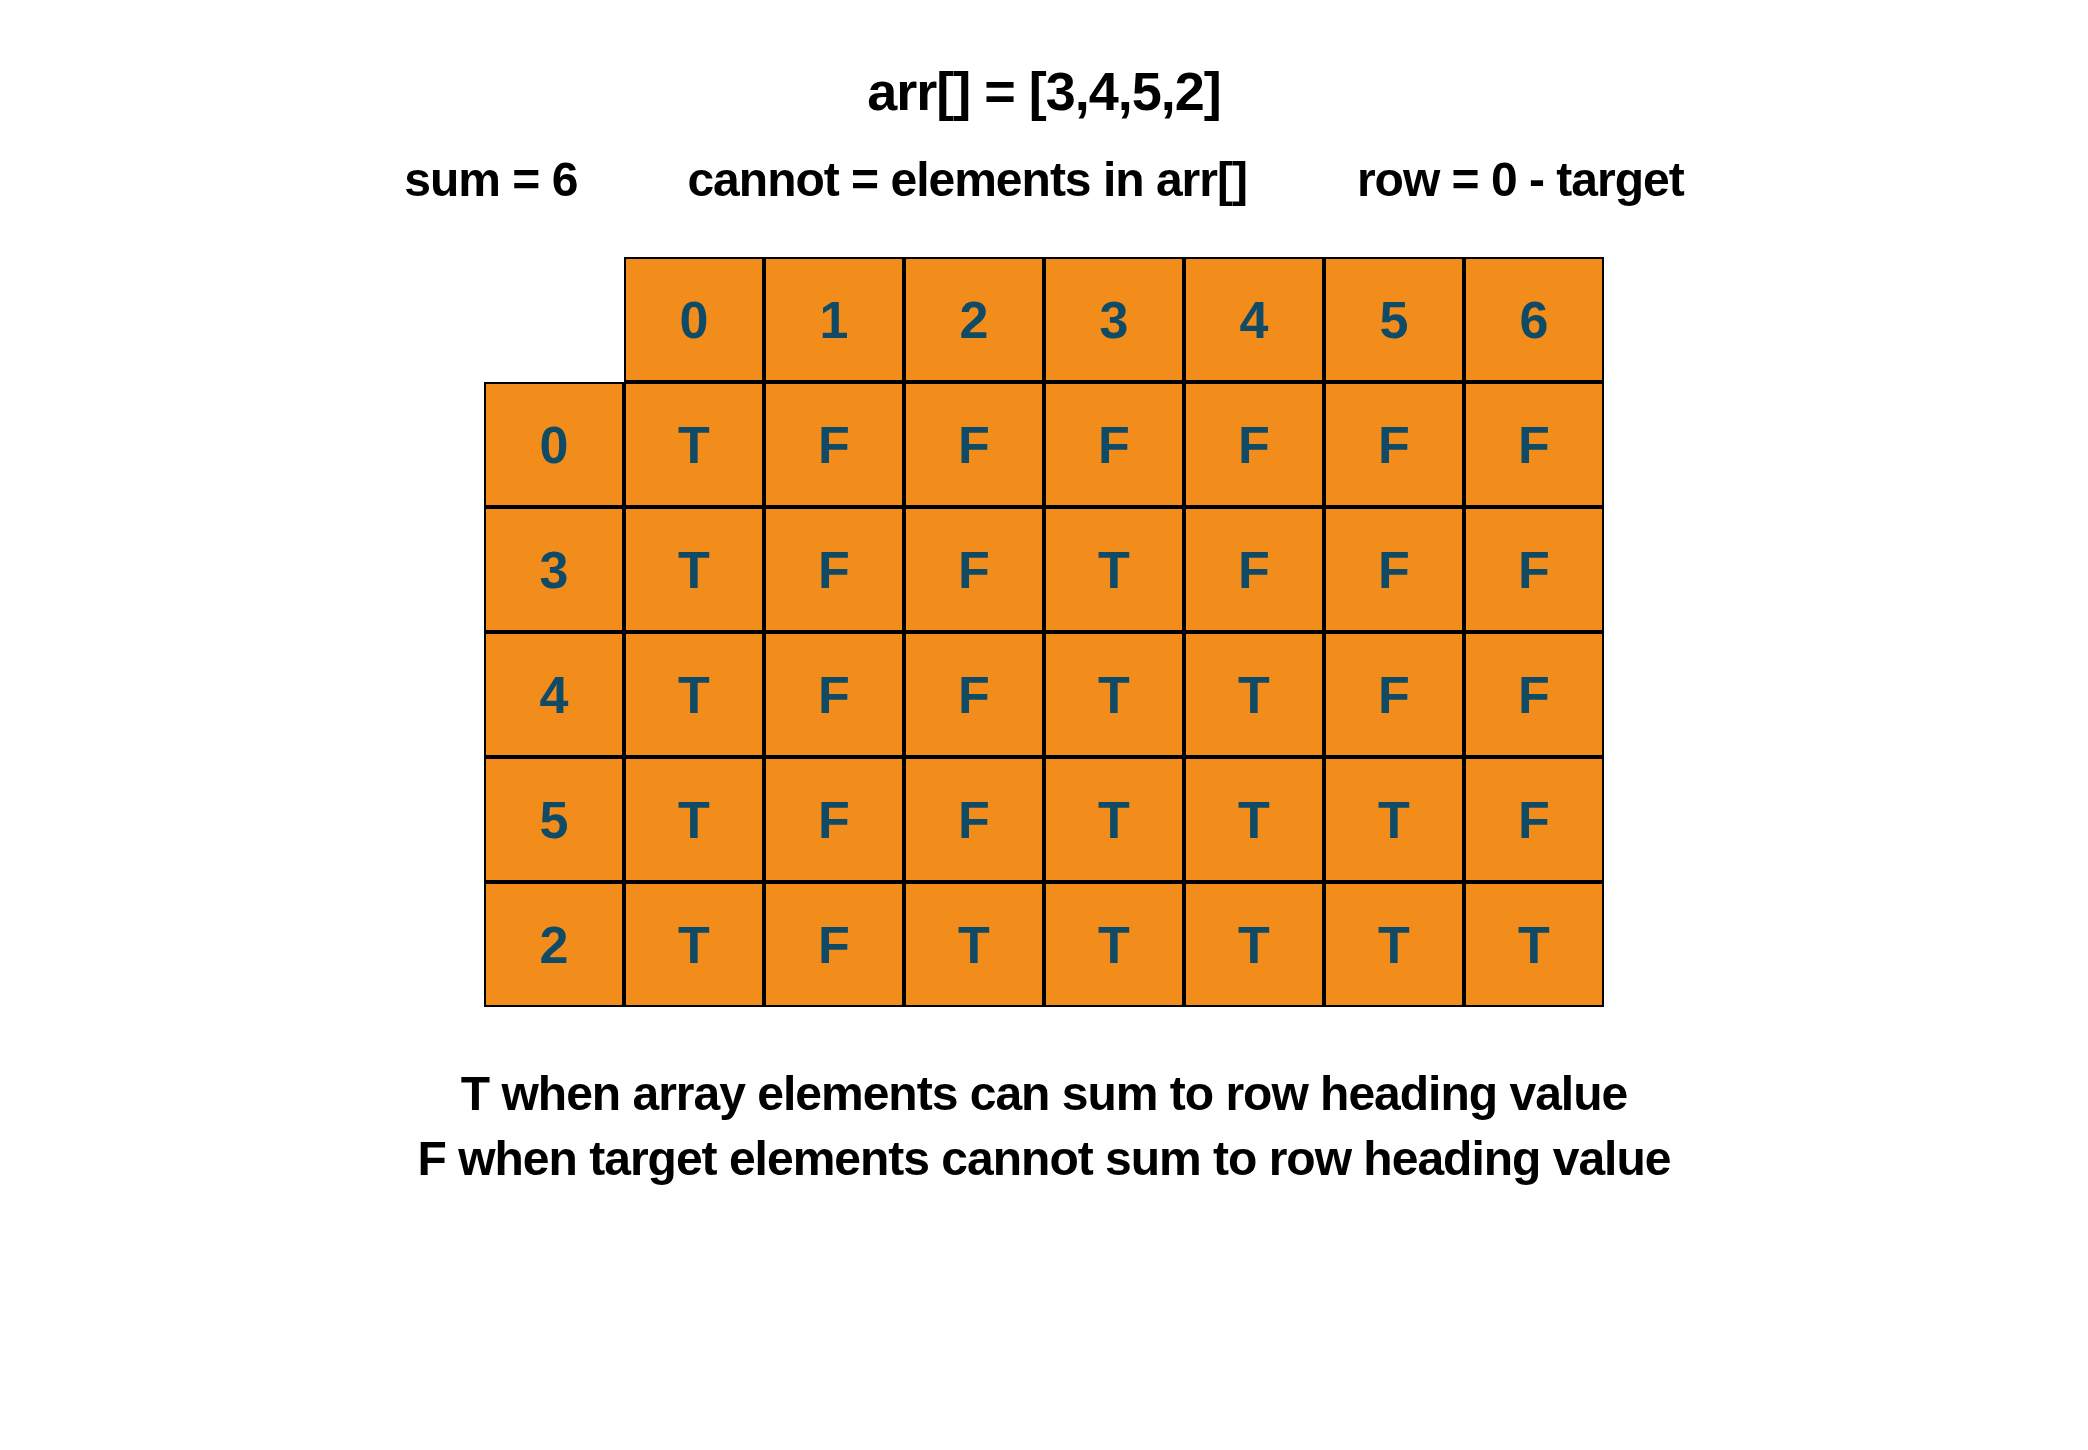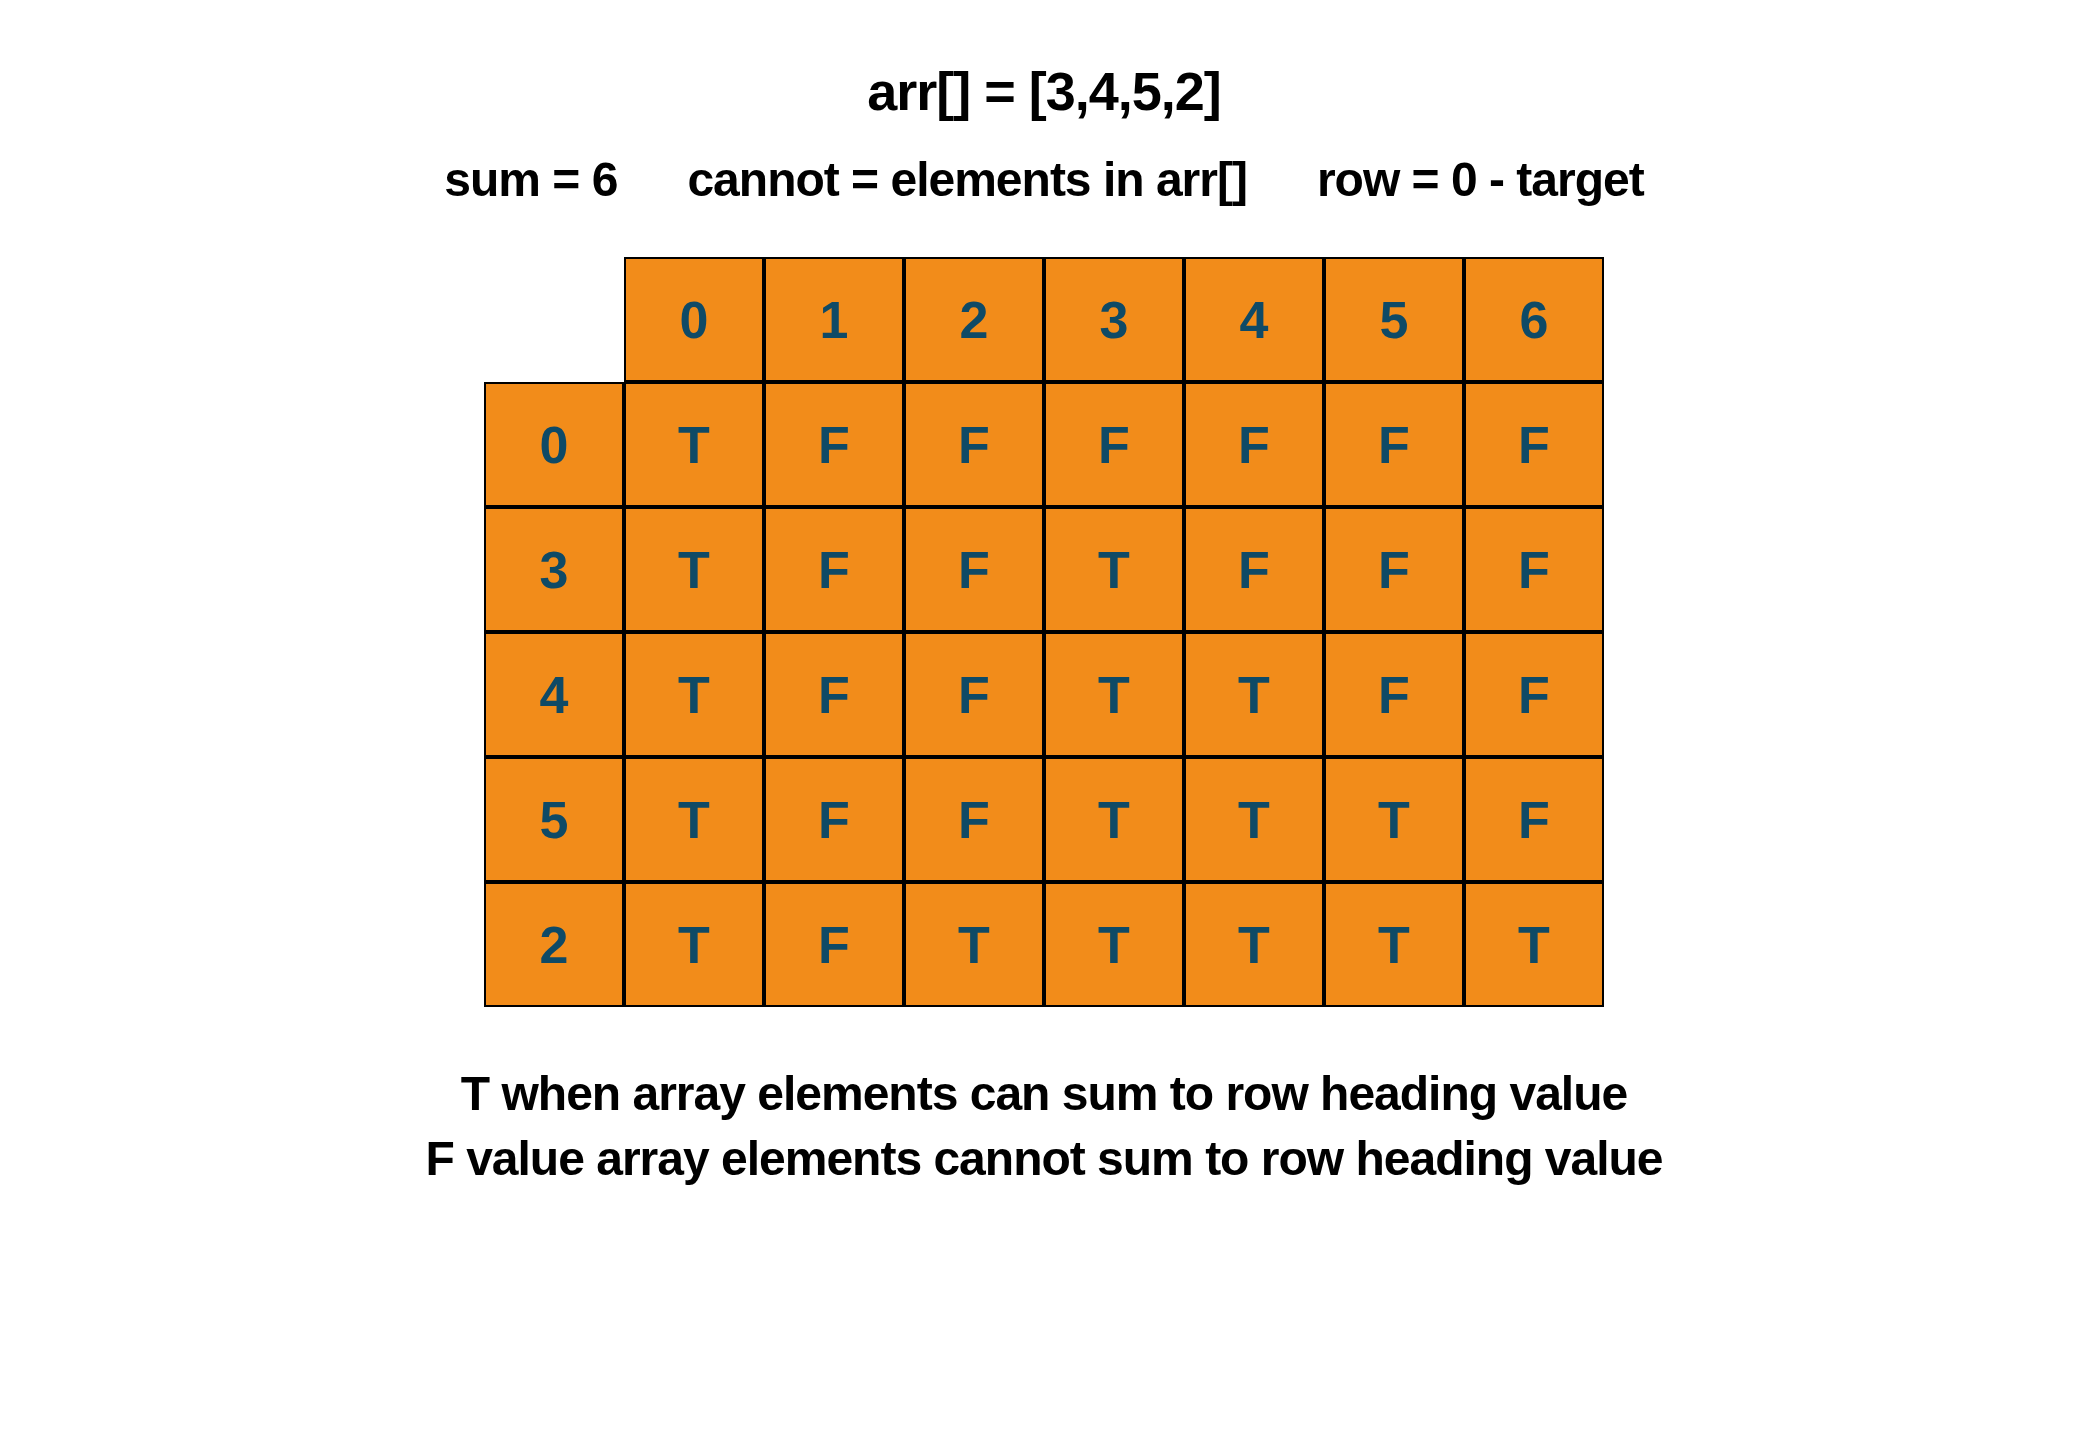--- a/index.html
+++ b/index.html
@@ -16,21 +16,21 @@
   .title {
     font-size: 54px;
     font-weight: 900;
     color: #000;
     margin-bottom: 30px;
     letter-spacing: -1px;
     text-align: right;
   }
   .subtitle-row {
     display: flex;
-    gap: 70px;
+    gap: 110px;
     font-size: 48px;
     font-weight: 900;
     color: #000;
     margin-bottom: 50px;
     letter-spacing: -1px;
   }
   .table-wrap {
     display: flex;
     flex-direction: column;
   }
@@ -140,14 +140,14 @@
     <div class="cell filled">T</div>
     <div class="cell filled">T</div>
     <div class="cell filled">T</div>
     <div class="cell filled">T</div>
     <div class="cell filled">T</div>
   </div>
 </div>
 
 <div class="footer">
   <div>T when array elements can sum to row heading value</div>
-  <div>F value array elements cannot sum to row heading value</div>
+  <div>F when target elements cannot sum to row heading value</div>
 </div>
 
 </body></html>

